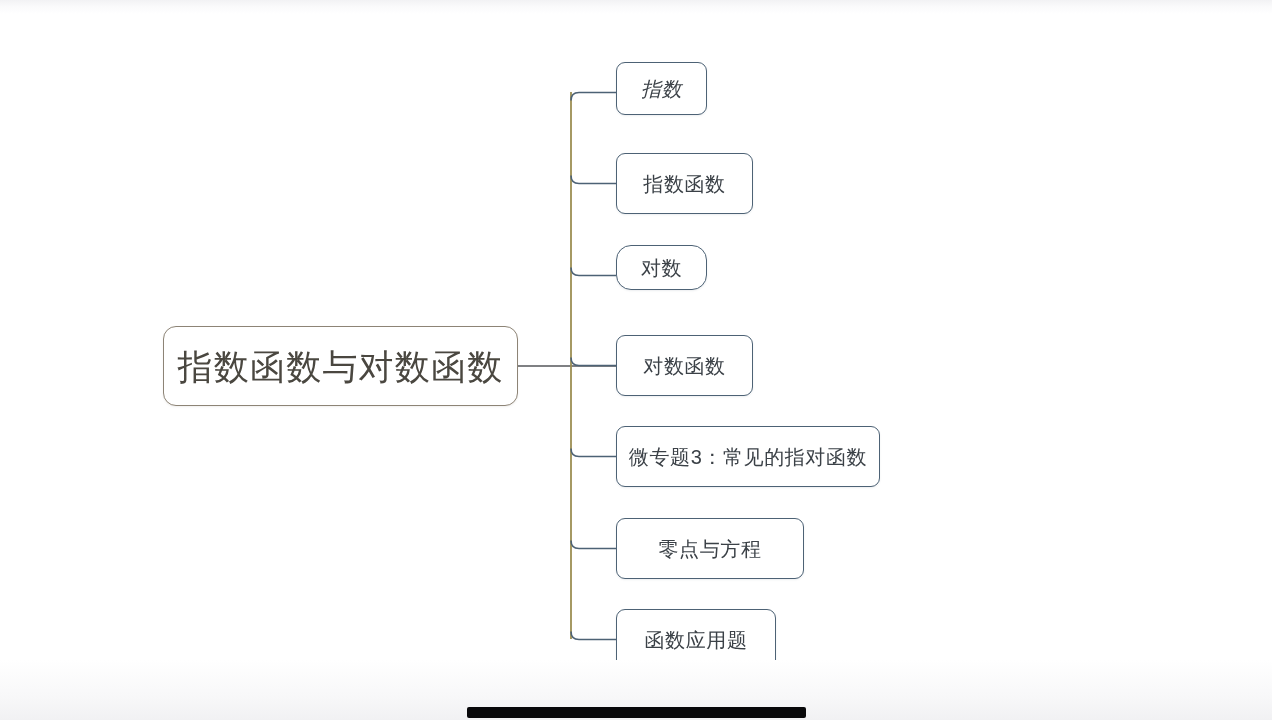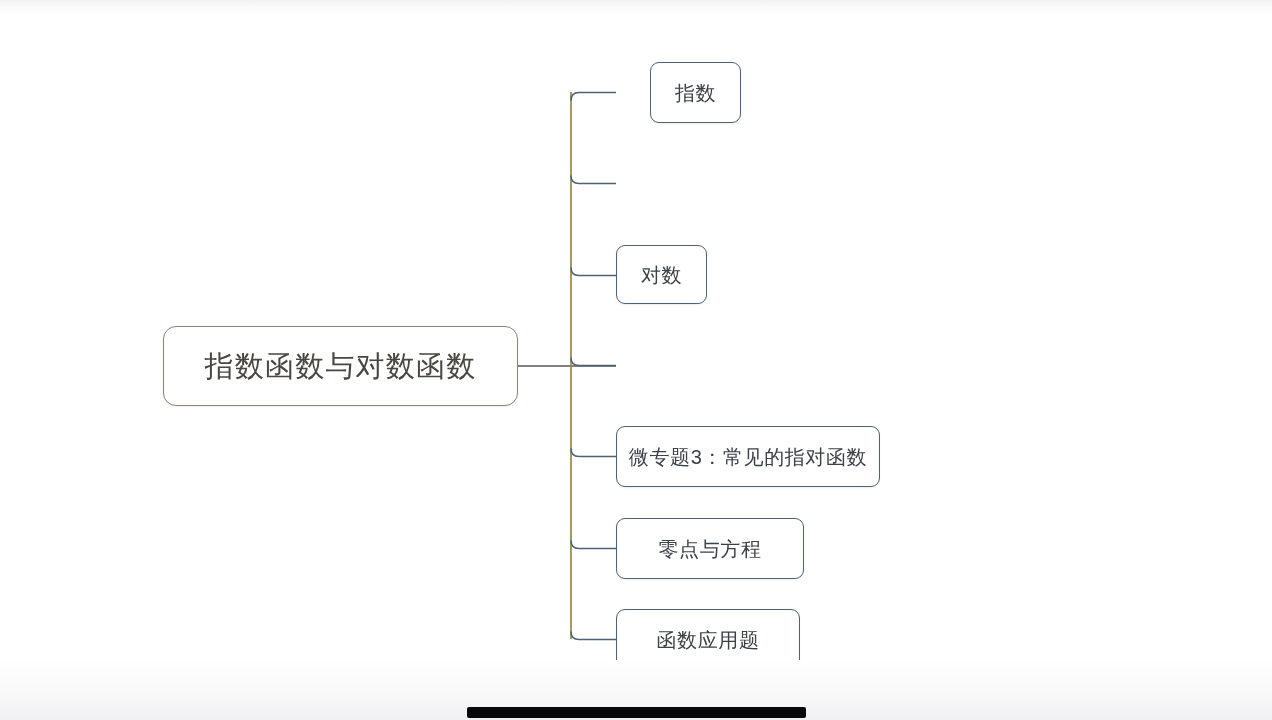--- a/index.html
+++ b/index.html
@@ -50,21 +50,21 @@
     display:block;
     line-height:1;
   }
 
   .node.root {
     border:1.6px solid #8d8476;
     border-radius:13px;
     box-shadow:0 1px 2px rgba(120,112,96,0.10);
   }
   .node.root .node-label {
-    font-size:29px;
+    font-size:35px;
     color:#4a4740;
     letter-spacing:1.2px;
     font-weight:400;
   }
 
   .node.child {
     border:1.6px solid #4d6275;
     border-radius:9px;
     box-shadow:0 1px 2px rgba(70,90,110,0.10);
   }
@@ -101,39 +101,45 @@
     <path fill="none" stroke="#4d6275" stroke-width="1.6" d="M 571 357.5 Q 571 365.5 579 365.5 L 616 365.5"></path>
     <path fill="none" stroke="#4d6275" stroke-width="1.6" d="M 571 448.5 Q 571 456.5 579 456.5 L 616 456.5"></path>
     <path fill="none" stroke="#4d6275" stroke-width="1.6" d="M 571 540.5 Q 571 548.5 579 548.5 L 616 548.5"></path>
     <path fill="none" stroke="#4d6275" stroke-width="1.6" d="M 571 631.5 Q 571 639.5 579 639.5 L 616 639.5"></path>
   </svg>
 
   <div class="node root" id="node-root" style="left: 163px; top: 326px; width: 355px; height: 80px;">
     <span class="node-label">指数函数与对数函数</span>
   </div>
 
-  <div class="node child" id="node-0" style="left: 650px; top: 62px; width: 91px; height: 61px;">
+  <div class="node child" id="node-0" style="left: 616px; top: 62px; width: 91px; height: 53px; font-style: italic;">
     <span class="node-label">指数</span>
   </div>
 
+  <div class="node child" id="node-1" style="left: 616px; top: 153px; width: 137px; height: 61px;">
+    <span class="node-label">指数函数</span>
+  </div>
 
-  <div class="node child" id="node-2" style="left: 616px; top: 245px; width: 91px; height: 59px;">
+  <div class="node child" id="node-2" style="left: 616px; top: 245px; width: 91px; height: 45px; border-radius: 15px;">
     <span class="node-label">对数</span>
   </div>
 
+  <div class="node child" id="node-3" style="left: 616px; top: 335px; width: 137px; height: 61px;">
+    <span class="node-label">对数函数</span>
+  </div>
 
   <div class="node child" id="node-4" style="left: 616px; top: 426px; width: 264px; height: 61px;">
     <span class="node-label">微专题3：常见的指对函数</span>
   </div>
 
   <div class="node child" id="node-5" style="left: 616px; top: 518px; width: 188px; height: 61px;">
     <span class="node-label">零点与方程</span>
   </div>
 
-  <div class="node child" id="node-6" style="left: 616px; top: 609px; width: 184px; height: 61px; justify-content: center;">
+  <div class="node child" id="node-6" style="left: 616px; top: 609px; width: 160px; height: 61px; justify-content: center;">
     <span class="node-label">函数应用题</span>
   </div>
 
 </div>
 
 <div class="edge-fade-bottom"></div>
 
 <div class="player-bar" id="player-bar" style="left: 467px; top: 707px; width: 339px; height: 11px; background: rgb(8, 8, 10);"></div>
 
 </body></html>

